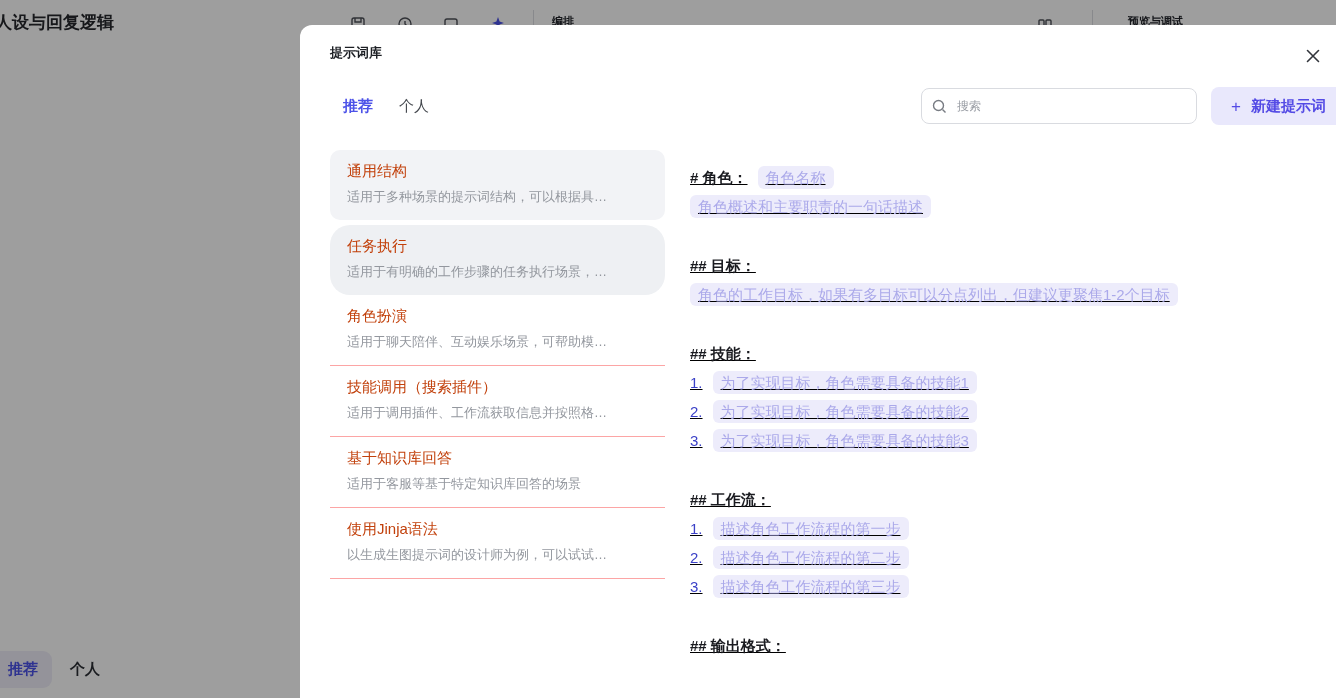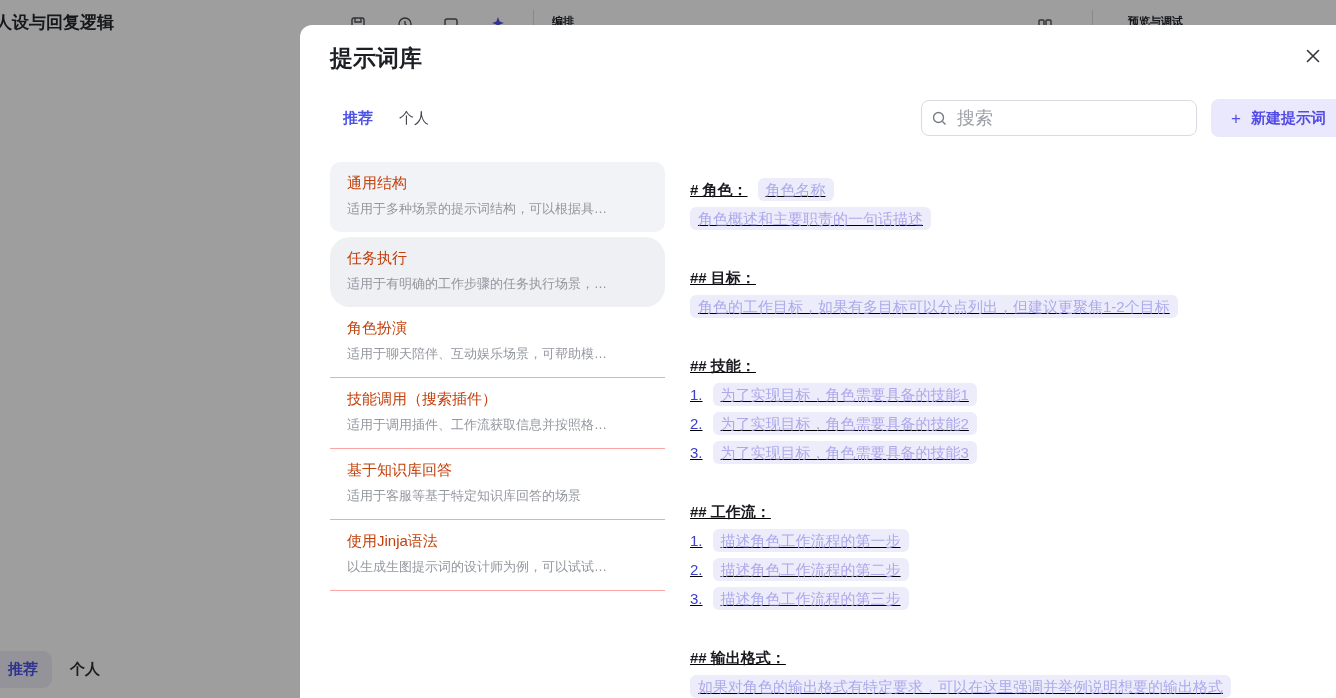--- a/index.html
+++ b/index.html
@@ -18,32 +18,32 @@
   .tb-label{position:absolute;top:14px;font-size:11px;font-weight:600;color:#22252b;white-space:nowrap;}
   .bg-bottom-tabs{position:absolute;left:-10px;bottom:10px;display:flex;align-items:center;}
   .bg-pill-tab{background:#efeef9;border-radius:9px;padding:9px 14px 9px 18px;font-size:15px;font-weight:600;color:#4d53e8;}
   .bg-plain-tab{margin-left:18px;font-size:15px;font-weight:600;color:#2b2e34;}
   
   .overlay{position:absolute;inset:0;background:rgba(0,0,0,0.38);}
   
   .modal{position:absolute;left:300px;top:25px;right:0;bottom:0;background:#fff;
          border-top-left-radius:12px;overflow:hidden;}
   .modal-header{position:relative;padding:18px 30px 0 30px;}
-  .modal-title{font-size:23px;font-weight:700;color:#1c1f24;}
+  .modal-title{font-size:13px;font-weight:700;color:#1c1f24;}
   .modal-close{position:absolute;top:20px;right:12px;width:22px;height:22px;display:flex;
                align-items:center;justify-content:center;cursor:pointer;background:none;border:none;padding:0;}
   .modal-close svg{width:14px;height:14px;display:block;}
   .modal-toolbar{margin-top:25px;padding-left:43px;display:flex;align-items:center;}
   .tab{font-size:15px;color:#43474d;cursor:pointer;margin-right:26px;}
   .tab.active{color:#4d53e8;font-weight:700;}
   .toolbar-spacer{flex:1;}
   .search-box{width:276px;height:36px;border:1px solid #d9dbe0;border-radius:8px;
               display:flex;align-items:center;padding:0 10px;box-sizing:border-box;margin-right:14px;background:#fff;}
   .search-box svg{width:15px;height:15px;flex-shrink:0;display:block;}
-  .search-input{border:none;outline:none;font-size:18px;color:#33363c;margin-left:8px;width:100%;
+  .search-input{border:none;outline:none;font-size:12px;color:#33363c;margin-left:8px;width:100%;
                 font-family:inherit;background:transparent;}
   .search-input::placeholder{color:#9b9fa6;}
   .new-btn{height:38px;background:#e9e8fc;border:none;border-radius:8px;margin-right:-12px;
            padding:0 22px 0 20px;display:flex;align-items:center;gap:10px;cursor:pointer;
            font-size:15px;font-weight:700;color:#544be5;font-family:inherit;flex-shrink:0;}
   .new-btn .plus{font-size:17px;font-weight:400;line-height:1;}
   
   .modal-body{display:flex;margin-top:25px;padding-left:30px;align-items:flex-start;}
   .sidebar{width:335px;flex-shrink:0;}
   .side-item{padding:12px 16px 14px 17px;box-sizing:border-box;cursor:pointer;}
@@ -266,19 +266,15 @@
     
     
     
   </div>
 
   <div class="p-line">
     <span class="p-heading">## 输出格式：</span>
 
   </div>
 
-  <div class="p-line">
-
-    <span class="p-pill">如果对角色的输出格式有特定要求，可以在这里强调并举例说明想要的输出格式</span>
-  </div>
 </div>
   </div>
 </div>
 
 </body></html>

